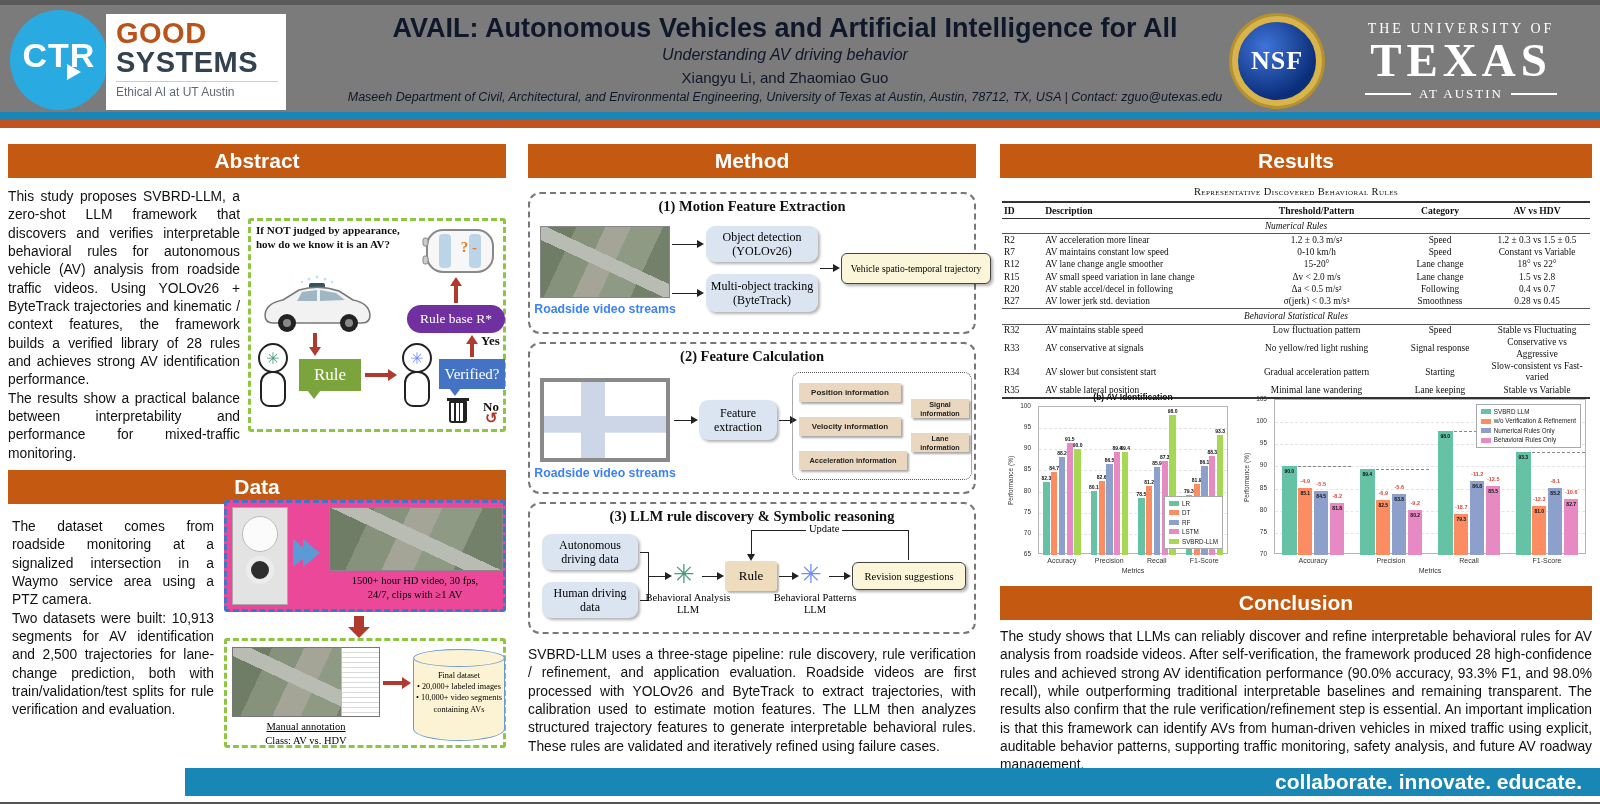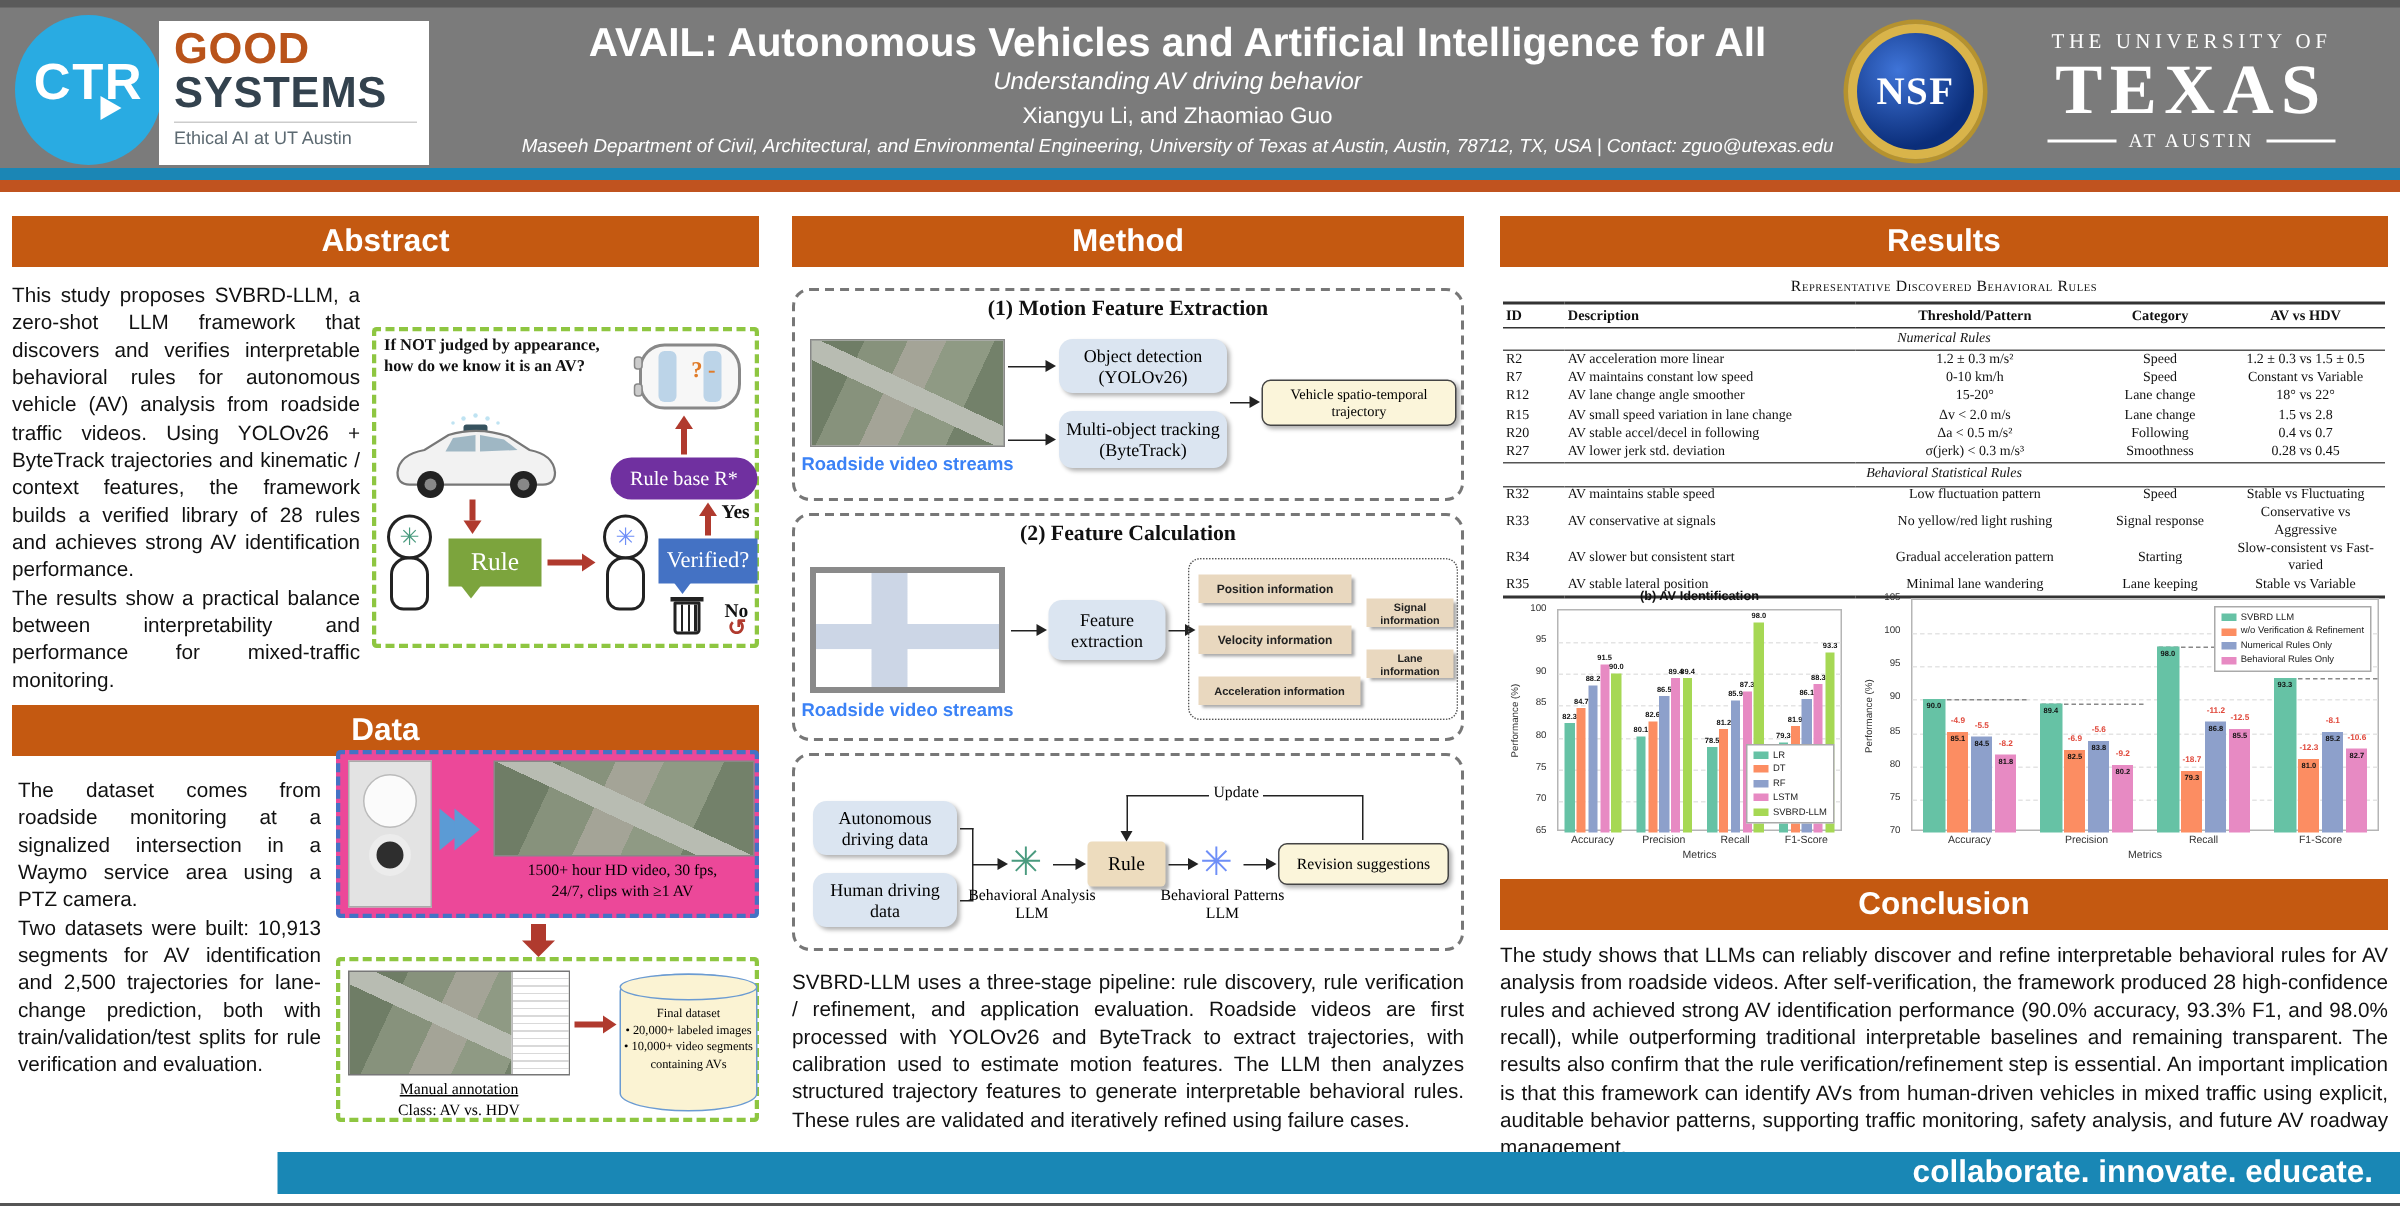--- a/index.html
+++ b/index.html
@@ -11,21 +11,21 @@
   .stripe-b { position:absolute; left:0; right:0; top:112px; height:8px; background:#1b86b5; }
   .stripe-o { position:absolute; left:0; right:0; top:120px; height:8px; background:#c0531f; }
   .ctr { position:absolute; left:10px; top:5px; width:98px; height:100px; border-radius:50%; background:#29abe2; color:#fff;
          display:flex; flex-direction:column; align-items:center; justify-content:center; font-weight:bold; }
   .ctr .t { font-size:34px; letter-spacing:1px; line-height:0.9; }
   .ctr .arr { width:0;height:0;border-top:8px solid transparent;border-bottom:8px solid transparent;border-left:14px solid #fff; margin-left:30px; margin-top:-6px;}
   .gs { position:absolute; left:106px; top:9px; width:180px; height:96px; background:#fff; padding:6px 8px 4px 10px; }
   .gs .w1 { color:#b9531a; font-size:29px; font-weight:bold; line-height:0.95; letter-spacing:0.5px;}
   .gs .w2 { color:#33424e; font-size:29px; font-weight:bold; line-height:1.0; letter-spacing:0.5px;}
   .gs .tg { color:#5d6a72; font-size:12px; margin-top:4px; border-top:1px solid #ccc; padding-top:3px;}
-  .titleblk { position:absolute; left:300px; right:330px; top:8px; text-align:center; color:#ffffff; }
+  .titleblk { position:absolute; left:300px; right:330px; top:8px; text-align:center; color:#0f172a; }
   .titleblk .t1 { font-size:27px; font-weight:bold; }
   .titleblk .t2 { font-size:16px; font-style:italic; margin-top:2px; }
   .titleblk .t3 { font-size:15px; margin-top:5px; }
   .titleblk .t4 { font-size:12.5px; margin-top:4px;font-style:italic; }
   .nsf { position:absolute; right:278px; top:11px; width:90px; height:90px; border-radius:50%;
          background:radial-gradient(circle at 35% 32%, #3f74d8, #0b2e7a 70%); border:6px solid #d9b44a;
          display:flex; align-items:center; justify-content:center; color:#fff; font-family:"Liberation Serif",serif;
          font-weight:bold; font-size:26px; letter-spacing:1px; box-shadow:0 0 0 3px #b5922f; }
   .ut { position:absolute; right:10px; top:16px; width:258px; text-align:center; color:#fff; font-family:"Liberation Serif",serif; }
   .ut .u1 { font-size:14px; letter-spacing:3px; }
@@ -325,21 +325,21 @@
       <div class="bluebox" style="left:176px; top:32px; width:112px; height:36px;">
         <span>Object detection</span>
         <span>(YOLOv26)</span>
       </div>
       <div class="bluebox" style="left:176px; top:80px; width:112px; height:38px;">
         <span>Multi-object tracking</span>
         <span>(ByteTrack)</span>
       </div>
       <div class="hl" style="left:290px; top:74px; width:14px;"></div>
       <div class="tr" style="left:303px; top:70px;"></div>
-      <div class="yellowbox" style="left:311px; top:59px; width:130px; height:31px; font-size:9.6px;">Vehicle spatio-temporal trajectory</div>
+      <div class="yellowbox" style="left:311px; top:59px; width:150px; height:31px; font-size:9.6px;">Vehicle spatio-temporal trajectory</div>
     </div>
 
     <div class="stage" style="top:202px; height:152px;">
       <div class="st-title">(2) Feature Calculation</div>
       <div class="roadx" style="top:34px;"></div>
       <div class="mlabel" style="top:122px;">Roadside video streams</div>
       <div class="hl" style="left:144px; top:76px; width:18px;"></div>
       <div class="tr" style="left:161px; top:72px;"></div>
       <div class="bluebox" style="left:169px; top:56px; width:78px; height:40px;">
         <span>Feature</span>
@@ -350,20 +350,21 @@
       <div class="dotbox" style="left:262px; top:28px; width:180px; height:108px;">
         <div class="tanbox" style="left:6px; top:10px; width:102px; height:19px;">Position information</div>
         <div class="tanbox" style="left:6px; top:44px; width:102px; height:19px;">Velocity information</div>
         <div class="tanbox" style="left:6px; top:78px; width:108px; height:19px; font-size:7.4px;">Acceleration information</div>
         <div class="tanbox" style="left:118px; top:26px; width:58px; height:19px; font-size:7.2px;">Signal information</div>
         <div class="tanbox" style="left:118px; top:60px; width:58px; height:19px; font-size:7.2px;">Lane information</div>
       </div>
     </div>
 
     <div class="stage" style="top:362px; height:132px;">
+      <div class="st-title">(3) LLM rule discovery &amp; Symbolic reasoning</div>
       <div class="bluebox" style="left:12px; top:30px; width:96px; height:36px;">
         <span>Autonomous</span>
         <span>driving data</span>
       </div>
       <div class="bluebox" style="left:12px; top:78px; width:96px; height:36px;">
         <span>Human driving</span>
         <span>data</span>
       </div>
       <div class="vl" style="left:118px; top:48px; height:48px;"></div>
       <div class="hl" style="left:110px; top:48px; width:9px;"></div>

